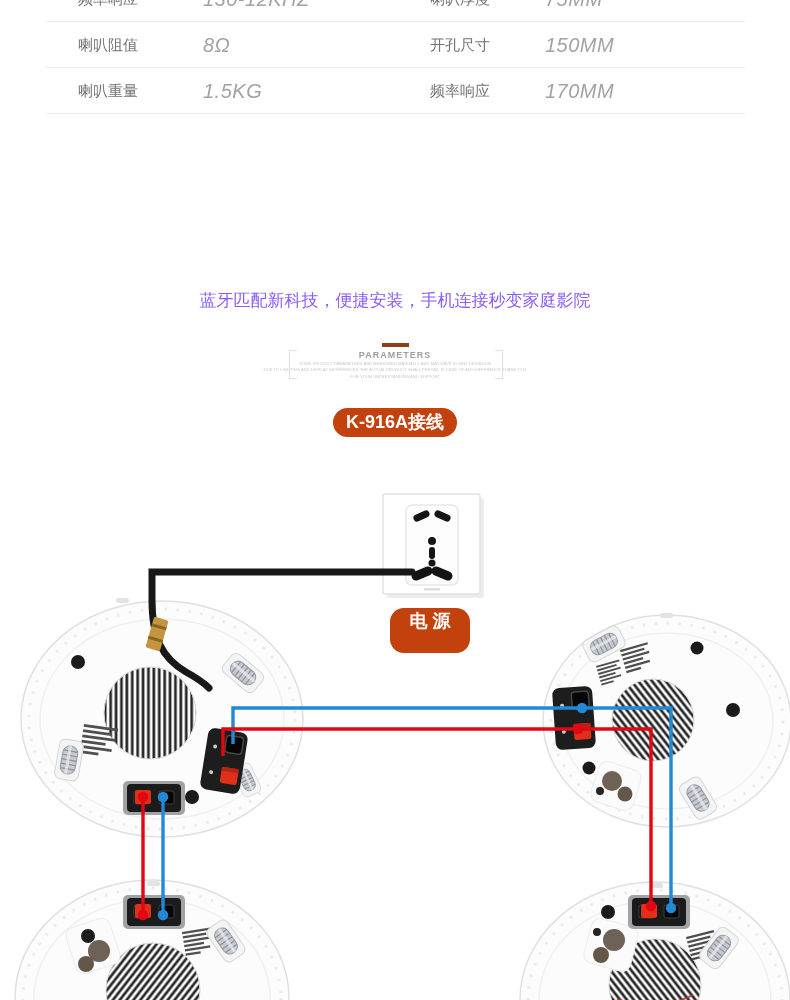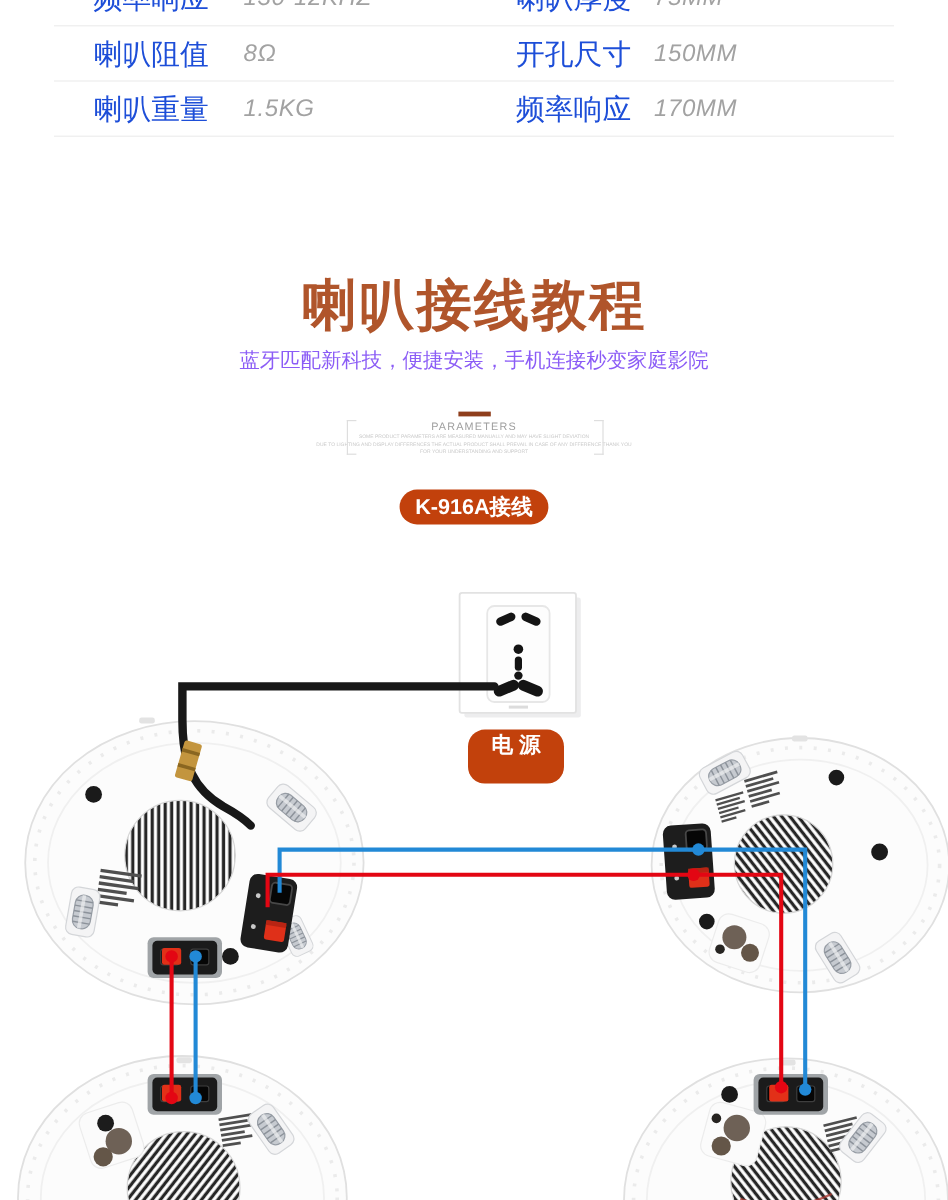--- a/index.html
+++ b/index.html
@@ -6,34 +6,34 @@
   body{
     width:790px;height:1000px;overflow:hidden;background:#ffffff;
     font-family:"Liberation Sans",sans-serif;position:relative;
   }
   .page{position:relative;width:790px;height:1000px;}
 
   
   .spec-table{position:absolute;left:45px;top:-24px;width:700px;}
   .spec-row{position:relative;height:45px;border-bottom:1px solid #ededed;}
   .spec-cell{position:absolute;top:50%;transform:translateY(-50%);white-space:nowrap;}
-  .spec-label{font-size:24px;color:#1d4ed8;font-weight:500;}
+  .spec-label{font-size:15px;color:#737373;font-weight:500;}
   .spec-value{font-size:20px;color:#a2a2a2;letter-spacing:.5px;font-style:italic;}
   .c1{left:33px;} .c2{left:158px;} .c3{left:385px;} .c4{left:500px;}
 
   
   .main-title{position:absolute;top:226px;left:0;width:790px;text-align:center;
     font-size:46px;line-height:56px;font-weight:bold;color:#b0552b;letter-spacing:2px;}
   .subtitle{position:absolute;top:289px;left:0;width:790px;text-align:center;
     font-size:17px;color:#8b5cf6;}
 
   
   .params{position:absolute;top:343px;left:0;width:790px;text-align:center;}
   .params-bar{width:27px;height:4px;background:#8f3e1c;margin:0 auto;}
-  .params-heading{margin-top:3px;font-size:9px;font-weight:normal;color:#9e9e9e;letter-spacing:1px;}
+  .params-heading{margin-top:3px;font-size:9px;font-weight:bold;color:#9e9e9e;letter-spacing:1px;}
   .fineprint{margin-top:1px;font-size:8px;color:#c9c9c9;line-height:1.5;width:790px;
     transform:scale(.52);transform-origin:top center;}
   .bracket{position:absolute;top:350px;width:7px;height:27px;}
   .bracket-left{left:289px;border-left:1px solid #dedede;border-top:1px solid #dedede;border-bottom:1px solid #dedede;}
   .bracket-right{left:495px;border-right:1px solid #dedede;border-top:1px solid #dedede;border-bottom:1px solid #dedede;}
 
   
   .badge{position:absolute;background:#c2410c;color:#ffffff;font-weight:bold;
     text-align:center;border-radius:15px;}
   .model-badge{left:333px;top:408px;width:124px;height:29px;line-height:29px;font-size:18px;}
@@ -61,21 +61,20 @@
       <span class="spec-cell spec-value c4">150MM</span>
     </div>
     <div class="spec-row">
       <span class="spec-cell spec-label c1">喇叭重量</span>
       <span class="spec-cell spec-value c2">1.5KG</span>
       <span class="spec-cell spec-label c3">频率响应</span>
       <span class="spec-cell spec-value c4">170MM</span>
     </div>
   </div>
 
-  <div class="main-title">喇叭接线教程</div>
   <div class="subtitle">蓝牙匹配新科技，便捷安装，手机连接秒变家庭影院</div>
 
   <div class="params">
     <div class="params-bar"></div>
     <div class="params-heading">PARAMETERS</div>
     <div class="fineprint">
       <div>SOME PRODUCT PARAMETERS ARE MEASURED MANUALLY AND MAY HAVE SLIGHT DEVIATION</div>
       <div>DUE TO LIGHTING AND DISPLAY DIFFERENCES THE ACTUAL PRODUCT SHALL PREVAIL IN CASE OF ANY DIFFERENCE THANK YOU</div>
       <div>FOR YOUR UNDERSTANDING AND SUPPORT</div>
     </div>

